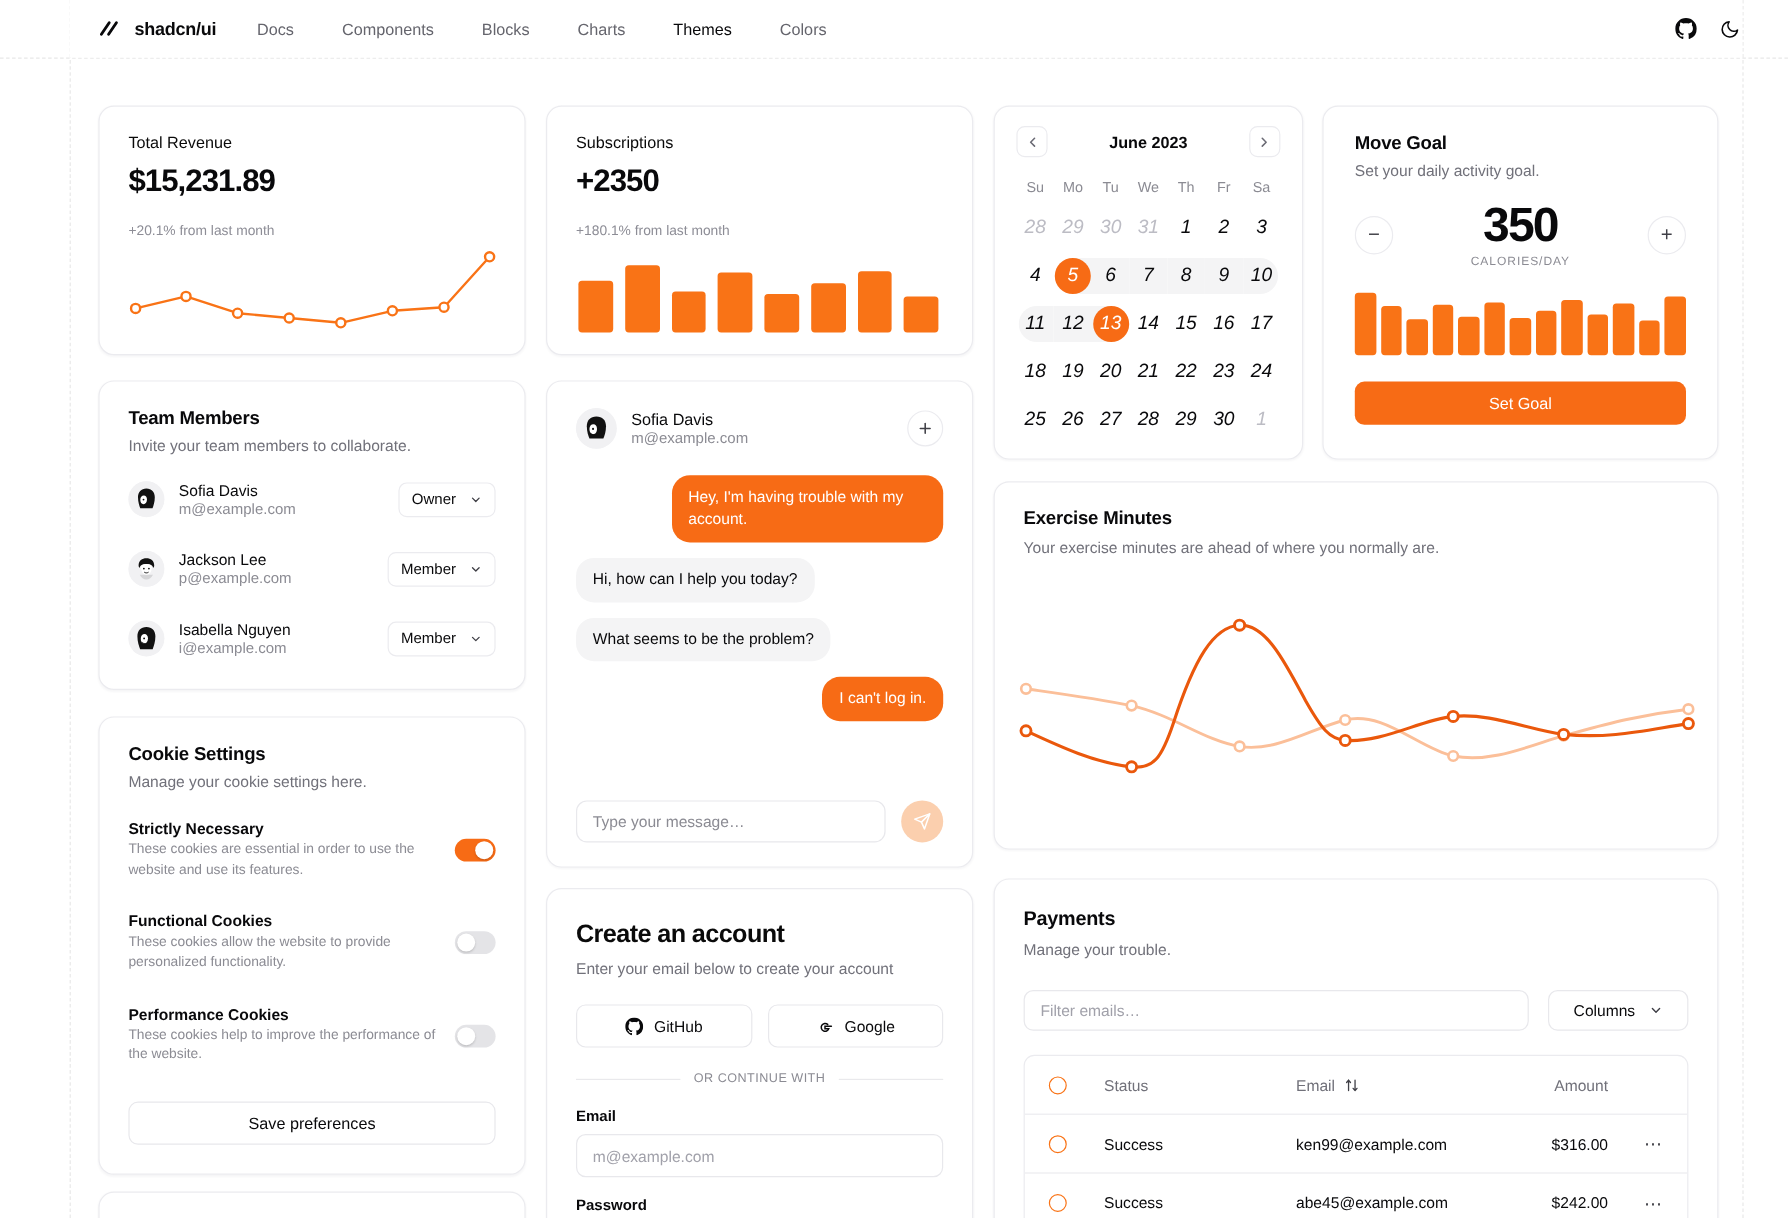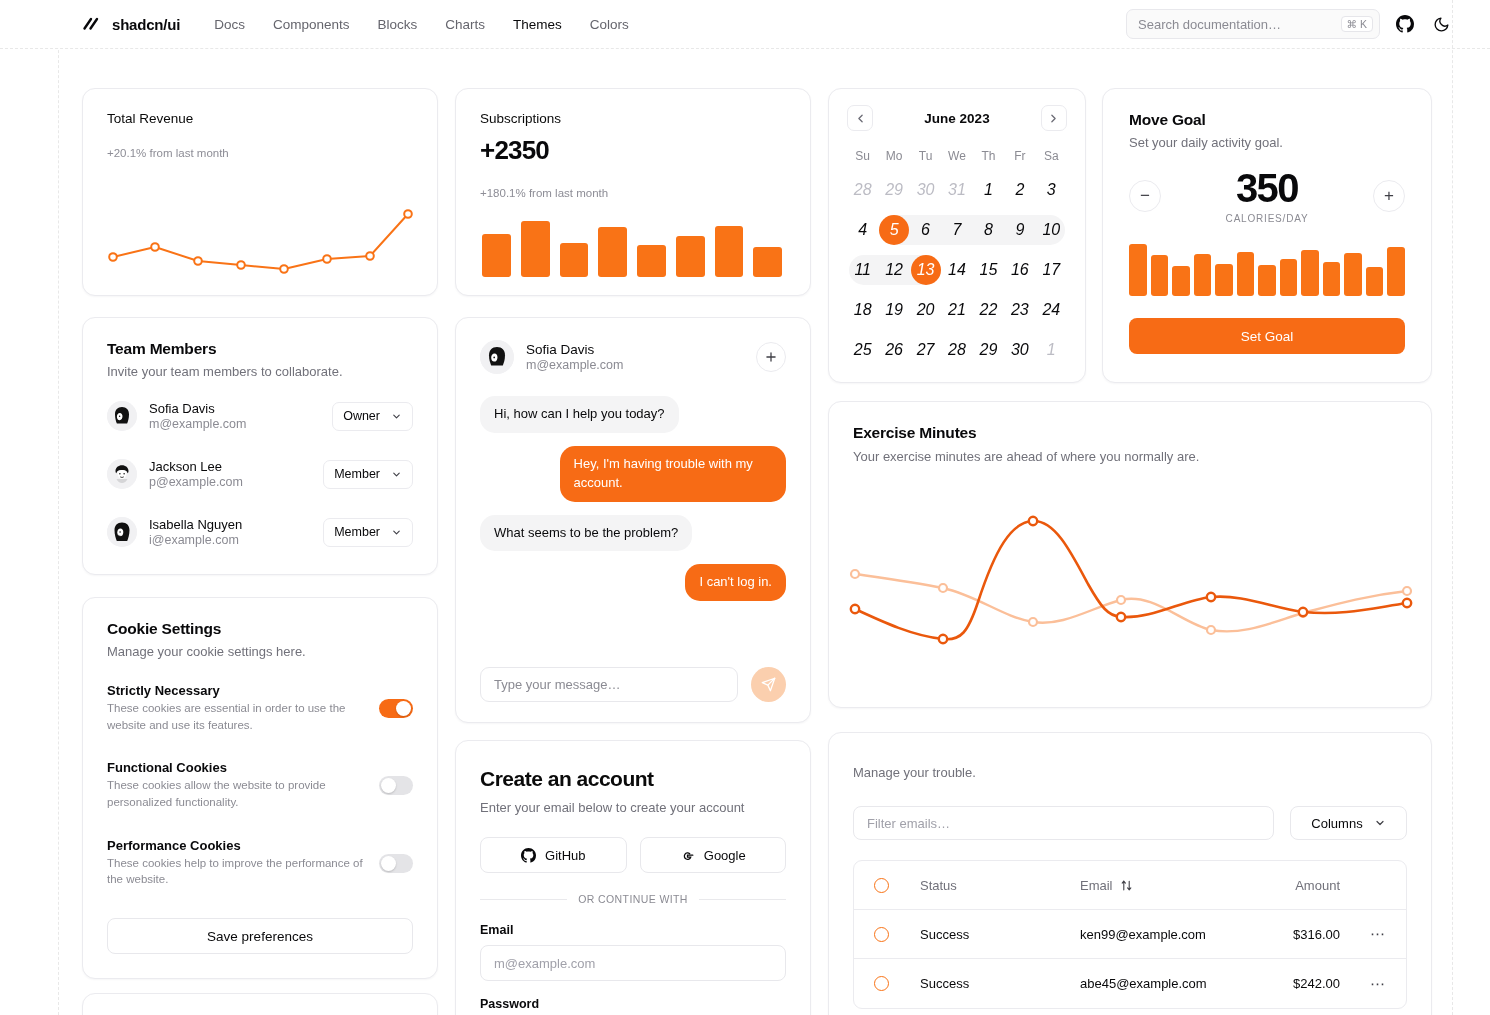--- a/index.html
+++ b/index.html
@@ -17,21 +17,21 @@
   .guide-h { position:absolute; left:0; right:0; height:0; border-top:1px dashed #e8e8e8; z-index:5; pointer-events:none;}
 
   
   .header {
     position:absolute; left:58px; right:38px; top:0; height:48px;
     display:flex; align-items:center; background:#fff; z-index:6;
   }
   .brand { display:flex; align-items:center; gap:10px; margin-left:24px; }
   .logo-mark { width:20px; height:20px; position:relative; display:block; }
   .brand-name { font-size:15px; font-weight:bold; letter-spacing:-0.2px; color:#09090b; }
-  .nav { display:flex; align-items:center; gap:28px; margin-left:34px; }
+  .nav { display:flex; align-items:center; gap:40px; margin-left:34px; }
   .nav-item { font-size:13.5px; color:#65656d; cursor:pointer; white-space:nowrap; }
   .nav-item.active { color:#09090b; font-weight:500; }
   .header-right { margin-left:auto; display:flex; align-items:center; gap:14px; }
   .searchbox {
     width:254px; height:30px; border:1px solid #e8e8ec; border-radius:7px;
     background:#fafafa; display:flex; align-items:center; padding:0 6px 0 11px;
   }
   .searchbox .ph { font-size:13px; color:#8b8b93; flex:1; }
   .kbd {
     font-size:10.5px; color:#8b8b93; border:1px solid #e6e6ea; border-radius:4px;
@@ -175,42 +175,39 @@
     </div>
     <nav class="nav">
       <span class="nav-item">Docs</span>
       <span class="nav-item">Components</span>
       <span class="nav-item">Blocks</span>
       <span class="nav-item">Charts</span>
       <span class="nav-item active">Themes</span>
       <span class="nav-item">Colors</span>
     </nav>
     <div class="header-right">
-      <div class="searchbox">
-        <span class="ph">Search documentation…</span>
-        <span class="kbd">⌘ K</span>
-      </div>
       <span class="icon-btn">
         <svg width="18" height="18" viewBox="0 0 16 16" fill="#09090b">
           <path d="M8 0C3.58 0 0 3.58 0 8c0 3.54 2.29 6.53 5.47 7.59.4.07.55-.17.55-.38 0-.19-.01-.82-.01-1.49-2.01.37-2.53-.49-2.69-.94-.09-.23-.48-.94-.82-1.13-.28-.15-.68-.52-.01-.53.63-.01 1.08.58 1.23.82.72 1.21 1.87.87 2.33.66.07-.52.28-.87.51-1.07-1.78-.2-3.64-.89-3.64-3.95 0-.87.31-1.59.82-2.15-.08-.2-.36-1.02.08-2.12 0 0 .67-.21 2.2.82.64-.18 1.32-.27 2-.27s1.36.09 2 .27c1.53-1.04 2.2-.82 2.2-.82.44 1.1.16 1.92.08 2.12.51.56.82 1.27.82 2.15 0 3.07-1.87 3.75-3.65 3.95.29.25.54.73.54 1.48 0 1.07-.01 1.93-.01 2.2 0 .21.15.46.55.38A8.01 8.01 0 0 0 16 8c0-4.42-3.58-8-8-8z"></path>
         </svg>
       </span>
       <span class="icon-btn">
         <svg width="17" height="17" viewBox="0 0 24 24" fill="none" stroke="#09090b" stroke-width="1.9" stroke-linecap="round" stroke-linejoin="round">
           <path d="M21 12.79A9 9 0 1 1 11.21 3 7 7 0 0 0 21 12.79z"></path>
         </svg>
       </span>
     </div>
   </div>
 
   <div class="canvas">
 
     <div class="card" style="left:24px; top:28px; width:356px; height:208px;">
       <div style="padding:22px 24px 0;">
         <div class="stat-label">Total Revenue</div>
+        <div class="stat-value">$15,231.89</div>
         <div class="stat-delta">+20.1% from last month</div>
       </div>
       <div style="position:absolute; left:22px; top:100px; width:312px; height:90px;">
         <svg width="312" height="90" viewBox="0 0 312 90">
           <polyline points="8,68 50,58 93,72 136,76 179,80 222,70 265,67 303,25" fill="none" stroke="#f97316" stroke-width="2" stroke-linejoin="round" stroke-linecap="round"></polyline>
           <circle cx="8" cy="68" r="3.8" fill="#fff" stroke="#f97316" stroke-width="2"></circle>
           <circle cx="50" cy="58" r="3.8" fill="#fff" stroke="#f97316" stroke-width="2"></circle>
           <circle cx="93" cy="72" r="3.8" fill="#fff" stroke="#f97316" stroke-width="2"></circle>
           <circle cx="136" cy="76" r="3.8" fill="#fff" stroke="#f97316" stroke-width="2"></circle>
           <circle cx="179" cy="80" r="3.8" fill="#fff" stroke="#f97316" stroke-width="2"></circle>
@@ -535,22 +532,22 @@
             <div class="m-mail">m@example.com</div>
           </div>
           <div class="round-btn" style="margin-left:auto; width:30px; height:30px; font-size:16px;">
             <svg width="14" height="14" viewBox="0 0 24 24" fill="none" stroke="#3f3f46" stroke-width="2.2" stroke-linecap="round">
                 <line x1="12" y1="5" x2="12" y2="19"></line>
                 <line x1="5" y1="12" x2="19" y2="12"></line>
               </svg>
           </div>
         </div>
         <div id="chat-msgs" style="margin-top:22px; display:flex; flex-direction:column; gap:13px;">
+            <div class="bubble me">Hey, I'm having trouble with my account.</div>
             <div class="bubble them">Hi, how can I help you today?</div>
-            <div class="bubble me">Hey, I'm having trouble with my account.</div>
             <div class="bubble them">What seems to be the problem?</div>
             <div class="bubble me">I can't log in.</div>
           </div>
       </div>
       <div style="position:absolute; left:24px; right:24px; bottom:20px; display:flex; align-items:center; gap:13px;">
         <div class="chat-input">Type your message…</div>
         <div class="send-btn">
           <svg width="15" height="15" viewBox="0 0 24 24" fill="none" stroke="#fff" stroke-width="2" stroke-linejoin="round" stroke-linecap="round">
               <line x1="22" y1="2" x2="11" y2="13"></line>
               <polygon points="22 2 15 22 11 13 2 9 22 2"></polygon>
@@ -617,20 +614,21 @@
           <circle cx="278" cy="105" r="4.2" fill="#fff" stroke="#ea580c" stroke-width="2.4"></circle>
           <circle cx="368" cy="85" r="4.2" fill="#fff" stroke="#ea580c" stroke-width="2.4"></circle>
           <circle cx="460" cy="100" r="4.2" fill="#fff" stroke="#ea580c" stroke-width="2.4"></circle>
           <circle cx="564" cy="91" r="4.2" fill="#fff" stroke="#ea580c" stroke-width="2.4"></circle>
         </svg>
       </div>
     </div>
 
     <div class="card" style="left:770px; top:672px; width:604px; height:368px;">
       <div style="padding:24px;">
+        <div class="card-title" style="font-size:16.5px;">Payments</div>
         <div class="card-sub" style="margin-top:8px;">Manage your trouble.</div>
         <div class="filter-row" style="margin-top:26px;">
           <div class="filter-input">Filter emails…</div>
           <div class="columns-btn">
             <span>Columns</span>
             <svg width="12" height="12" viewBox="0 0 24 24" fill="none" stroke="#3f3f46" stroke-width="2.4" stroke-linecap="round" stroke-linejoin="round">
                 <polyline points="6 9 12 15 18 9"></polyline>
               </svg>
           </div>
         </div>

